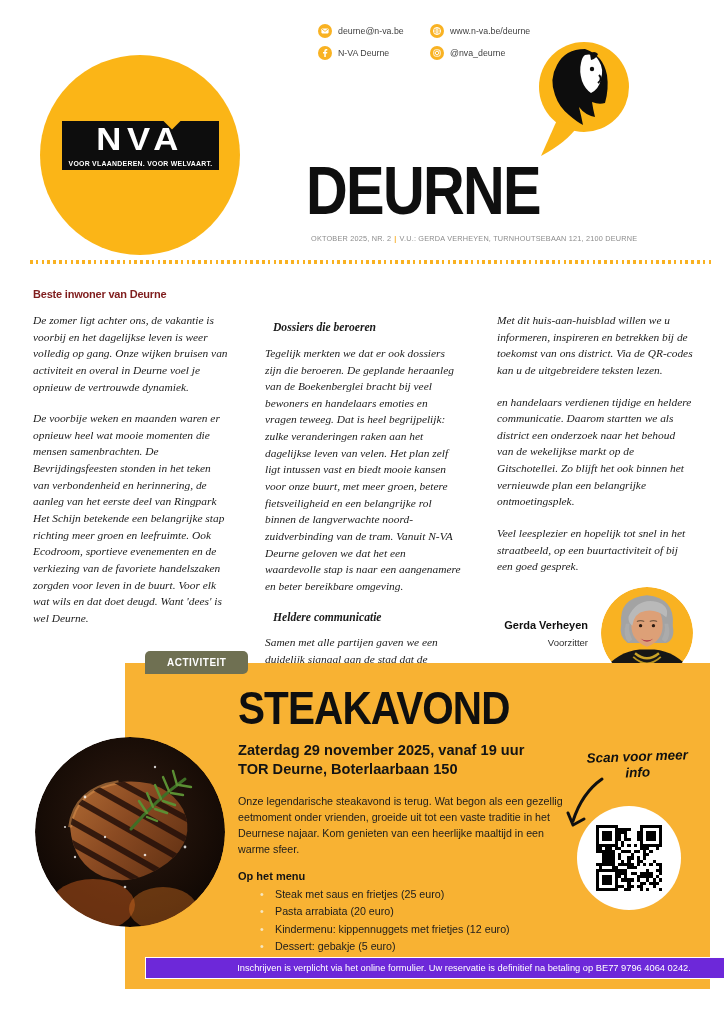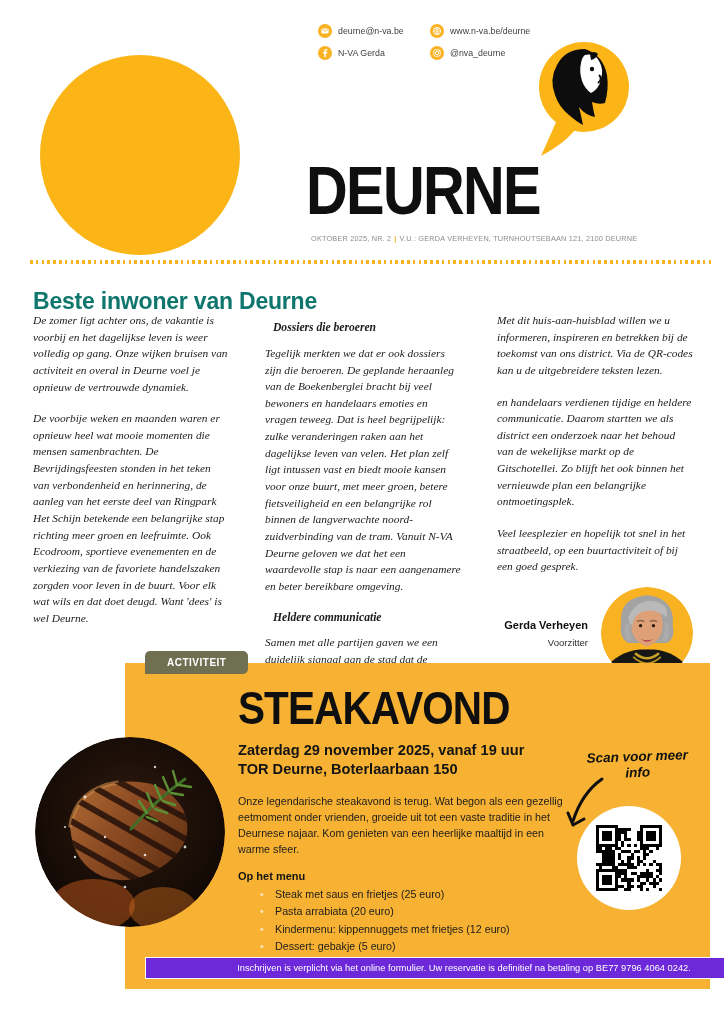--- a/index.html
+++ b/index.html
@@ -34,22 +34,22 @@
     letter-spacing:-2px; line-height:1; color:#0f0f0f; transform:scaleX(0.85);
     transform-origin:left top; white-space:nowrap; }
   .masthead-sub { position:absolute; left:311px; top:234px; font-size:7.3px;
     color:#8C8C8C; letter-spacing:0.2px; white-space:nowrap; }
   .masthead-sub .sep { color:#F8B233; margin:0 3px; font-weight:bold; }
 
   .dotted-divider { position:absolute; left:30px; top:260px; width:682px; height:3.6px;
     background:repeating-linear-gradient(90deg,#F9B222 0 2.6px, transparent 2.6px 5.8px); }
 
   
-  .article-heading { position:absolute; left:33px; top:288px; font-size:23px;
-    font-weight:bold; letter-spacing:-0.2px; color:#0f766e; }
+  .article-heading { position:absolute; left:33px; top:288px; font-size:11px;
+    font-weight:bold; letter-spacing:-0.2px; color:#7f1d1d; }
   .columns { position:absolute; left:33px; top:312px; width:660px;
     display:flex; gap:36px; }
   .col { flex:1 1 0; font-family:"Liberation Serif", serif; font-style:italic;
     font-size:11.4px; line-height:1.46; color:#1a1a1a; }
   .col p { margin:0; }
   .col p + p { margin-top:15px; }
   .col h4 { font-size:11.6px; font-weight:bold; font-style:italic; margin:8px; }
   .col p + h4 { margin-top:15px; }
 
   .signature { margin-top:12px; display:flex; align-items:center;
@@ -93,20 +93,27 @@
   .act-footer { position:absolute; left:20px; top:294px; width:638px; height:22px;
     background:#6d28d9; border:1.5px solid #ffffff; color:#fff; font-size:9.3px;
     display:flex; align-items:center; justify-content:center; white-space:nowrap; }
 </style>
 </head>
 <body>
 
 <div class="page">
 
   <div class="logo-circle"></div>
+  <div class="logo-lockup">
+    <div class="logo-box">
+      <span class="logo-brand">NVA</span>
+      <span class="logo-diamond"></span>
+    </div>
+    <div class="logo-tagline">VOOR VLAANDEREN. VOOR WELVAART.</div>
+  </div>
 
   <div class="contacts">
     <div class="contact-item">
       <svg class="cicon" viewBox="0 0 14 14">
           <circle cx="7" cy="7" r="7" fill="#F9B222"></circle>
           <rect x="3.4" y="4.4" width="7.2" height="5" rx="0.8" fill="#fff"></rect>
           <path d="M3.7,4.8 L7,7.4 L10.3,4.8" stroke="#F9B222" stroke-width="0.9" fill="none"></path>
         </svg>
       <span>deurne@n-va.be</span>
     </div>
@@ -116,21 +123,21 @@
           <circle cx="7" cy="7" r="3.6" fill="none" stroke="#fff" stroke-width="0.9"></circle>
           <path d="M3.4,7 H10.6 M7,3.4 V10.6 M4.6,4.6 Q7,6 9.4,4.6 M4.6,9.4 Q7,8 9.4,9.4" stroke="#fff" stroke-width="0.8" fill="none"></path>
         </svg>
       <span>www.n-va.be/deurne</span>
     </div>
     <div class="contact-item">
       <svg class="cicon" viewBox="0 0 14 14">
           <circle cx="7" cy="7" r="7" fill="#F9B222"></circle>
           <path d="M7.8,11 V7.5 H9.1 L9.3,6 H7.8 V5.1 Q7.8,4.4 8.6,4.4 H9.3 V3.1 Q8.8,3 8.1,3 Q6.3,3 6.3,4.9 V6 H5 V7.5 H6.3 V11 Z" fill="#fff"></path>
         </svg>
-      <span>N-VA Gerda</span>
+      <span>N-VA Deurne</span>
     </div>
     <div class="contact-item">
       <svg class="cicon" viewBox="0 0 14 14">
           <circle cx="7" cy="7" r="7" fill="#F9B222"></circle>
           <rect x="3.8" y="3.8" width="6.4" height="6.4" rx="1.8" fill="none" stroke="#fff" stroke-width="0.9"></rect>
           <circle cx="7" cy="7" r="1.7" fill="none" stroke="#fff" stroke-width="0.9"></circle>
           <circle cx="9.1" cy="4.9" r="0.6" fill="#fff"></circle>
         </svg>
       <span>@nva_deurne</span>
     </div>

